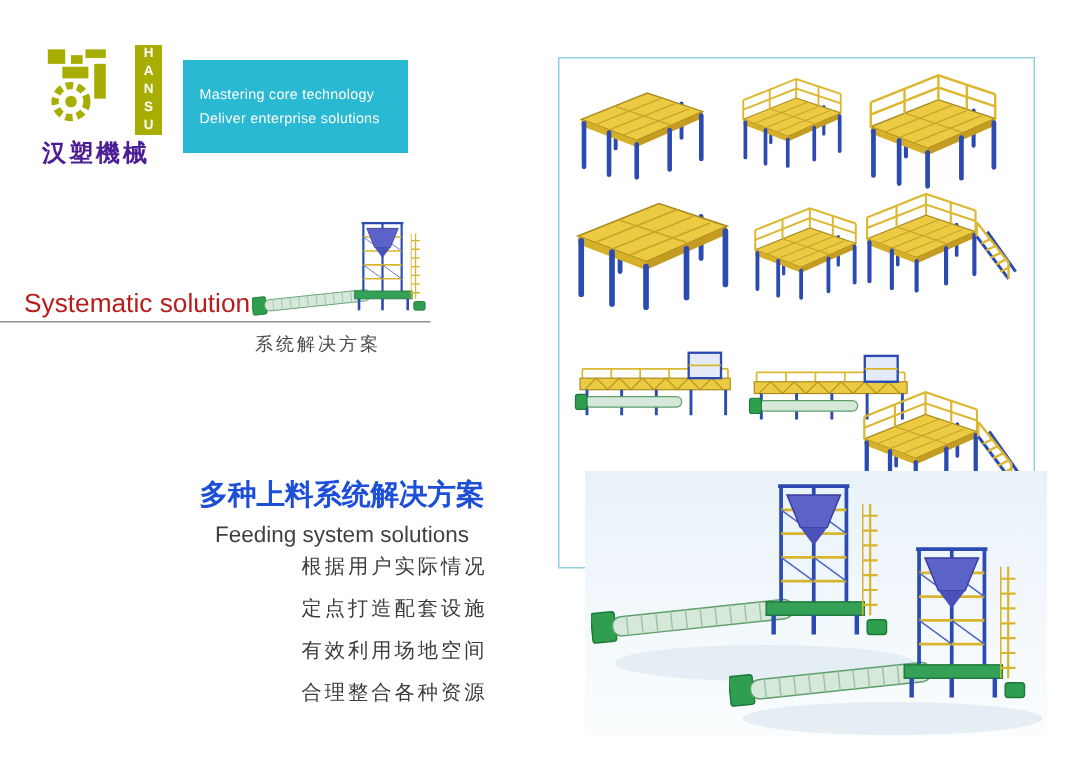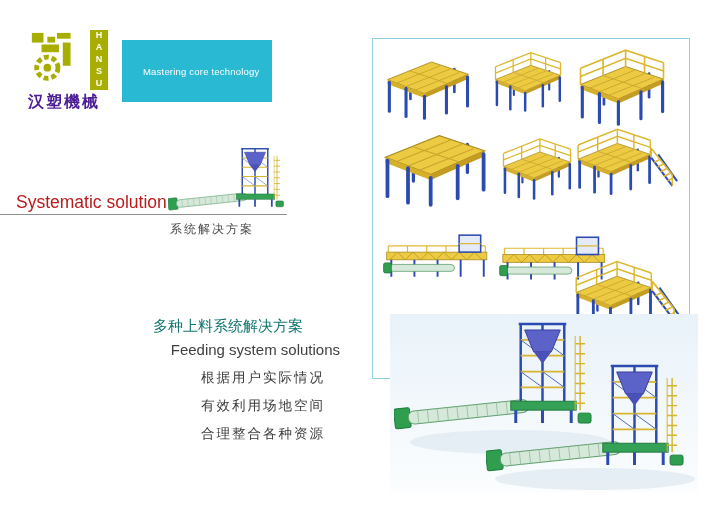--- a/index.html
+++ b/index.html
@@ -14,34 +14,34 @@
   .logo-vert { position: absolute; left: 62px; top: 4px; width: 18px; height: 60px;
                background: #a8ae00; color: #fff; font-size: 9px; font-weight: bold;
                writing-mode: vertical-rl; text-orientation: upright;
                display: flex; align-items: center; justify-content: center; letter-spacing: 2px; }
   .logo-cn { position: absolute; left: 0; top: 66px; width: 94px; font-size: 16px;
              font-weight: bold; color: #4c1d95; letter-spacing: 2px; white-space: nowrap; }
 
   
   .tagline-band { left: 122px; top: 40px; width: 150px; height: 62px; background: #2ab9d2;
                   color: #ffffff; display: flex; flex-direction: column; justify-content: center;
-                  gap: 5px; padding-left: 21px; }
+                  gap: 5px; padding-left: 11px; }
   .tagline-band div { font-size: 9.5px; letter-spacing: 0.2px; }
 
   
   .sys-img { left: 168px; top: 144px; width: 116px; height: 71px; }
   .sys-line { left: 0; top: 214px; width: 287px; height: 1px; background: #8f8f8f; }
   .sys-title { left: 16px; top: 192px; font-size: 17.5px; color: #b91c1c; }
   .sys-cn { left: 170px; top: 221px; width: 134px; font-size: 12px;
             color: #4a4a4a; letter-spacing: 2px; }
 
   
   .feed-head { left: 116px; top: 317px; width: 224px; text-align: center; }
-  .feed-cn { font-size: 15px; font-weight: normal; color: #0f766e; }
-  .feed-en { font-size: 15px; color: #3f3f3f; margin-top: 5px; text-align: right; }
+  .feed-cn { font-size: 19px; font-weight: bold; color: #1d4ed8; }
+  .feed-en { font-size: 15px; color: #3f3f3f; margin-top: 5px; }
   .feed-points { left: 170px; top: 369px; width: 186px; text-align: center; }
   .feed-points div { font-size: 13.5px; color: #3c3c3c; letter-spacing: 2px; margin-bottom: 10px; }
 
   
   .gallery { left: 372px; top: 38px; width: 318px; height: 341px;
              border: 1px solid #8fd2e4; background: #ffffff; }
   .gallery svg { display: block; }
 
   
   .hero { left: 390px; top: 314px; width: 308px; height: 178px;
@@ -160,38 +160,40 @@
         <circle cx="20" cy="38" r="11" fill="none" stroke="#a8ae00" stroke-width="5" stroke-dasharray="5 3"></circle>
         <circle cx="20" cy="38" r="4" fill="#a8ae00"></circle>
       </svg>
     </div>
     <div class="logo-vert">HANSU</div>
     <div class="logo-cn">汉塑機械</div>
   </div>
 
   <div class="abs tagline-band">
     <div>Mastering core technology</div>
+    <div>Deliver enterprise solutions</div>
   </div>
 
   <div class="abs sys-img">
     <svg viewBox="0 0 200 122" width="116" height="71">
       <use href="#machine-unit" x="0" y="0" width="200" height="122"></use>
     </svg>
   </div>
   <div class="abs sys-line"></div>
   <div class="abs sys-title">Systematic solution</div>
   <div class="abs sys-cn">系统解决方案</div>
 
   <div class="abs feed-head">
     <div class="feed-cn">多种上料系统解决方案</div>
     <div class="feed-en">Feeding system solutions</div>
   </div>
 
   <div class="abs feed-points">
     <div>根据用户实际情况</div>
+    <div>定点打造配套设施</div>
     <div>有效利用场地空间</div>
     <div>合理整合各种资源</div>
   </div>
 
   <div class="abs gallery">
     <svg viewBox="0 0 316 339" width="316" height="339">
       <use href="#p-deck" x="10" y="16" width="90" height="65"></use>
       <use href="#p-rail" x="118" y="8" width="74" height="65"></use>
       <use href="#p-rail" x="202" y="4" width="94" height="83"></use>
       <use href="#p-deck" x="8" y="88" width="108" height="80"></use>

